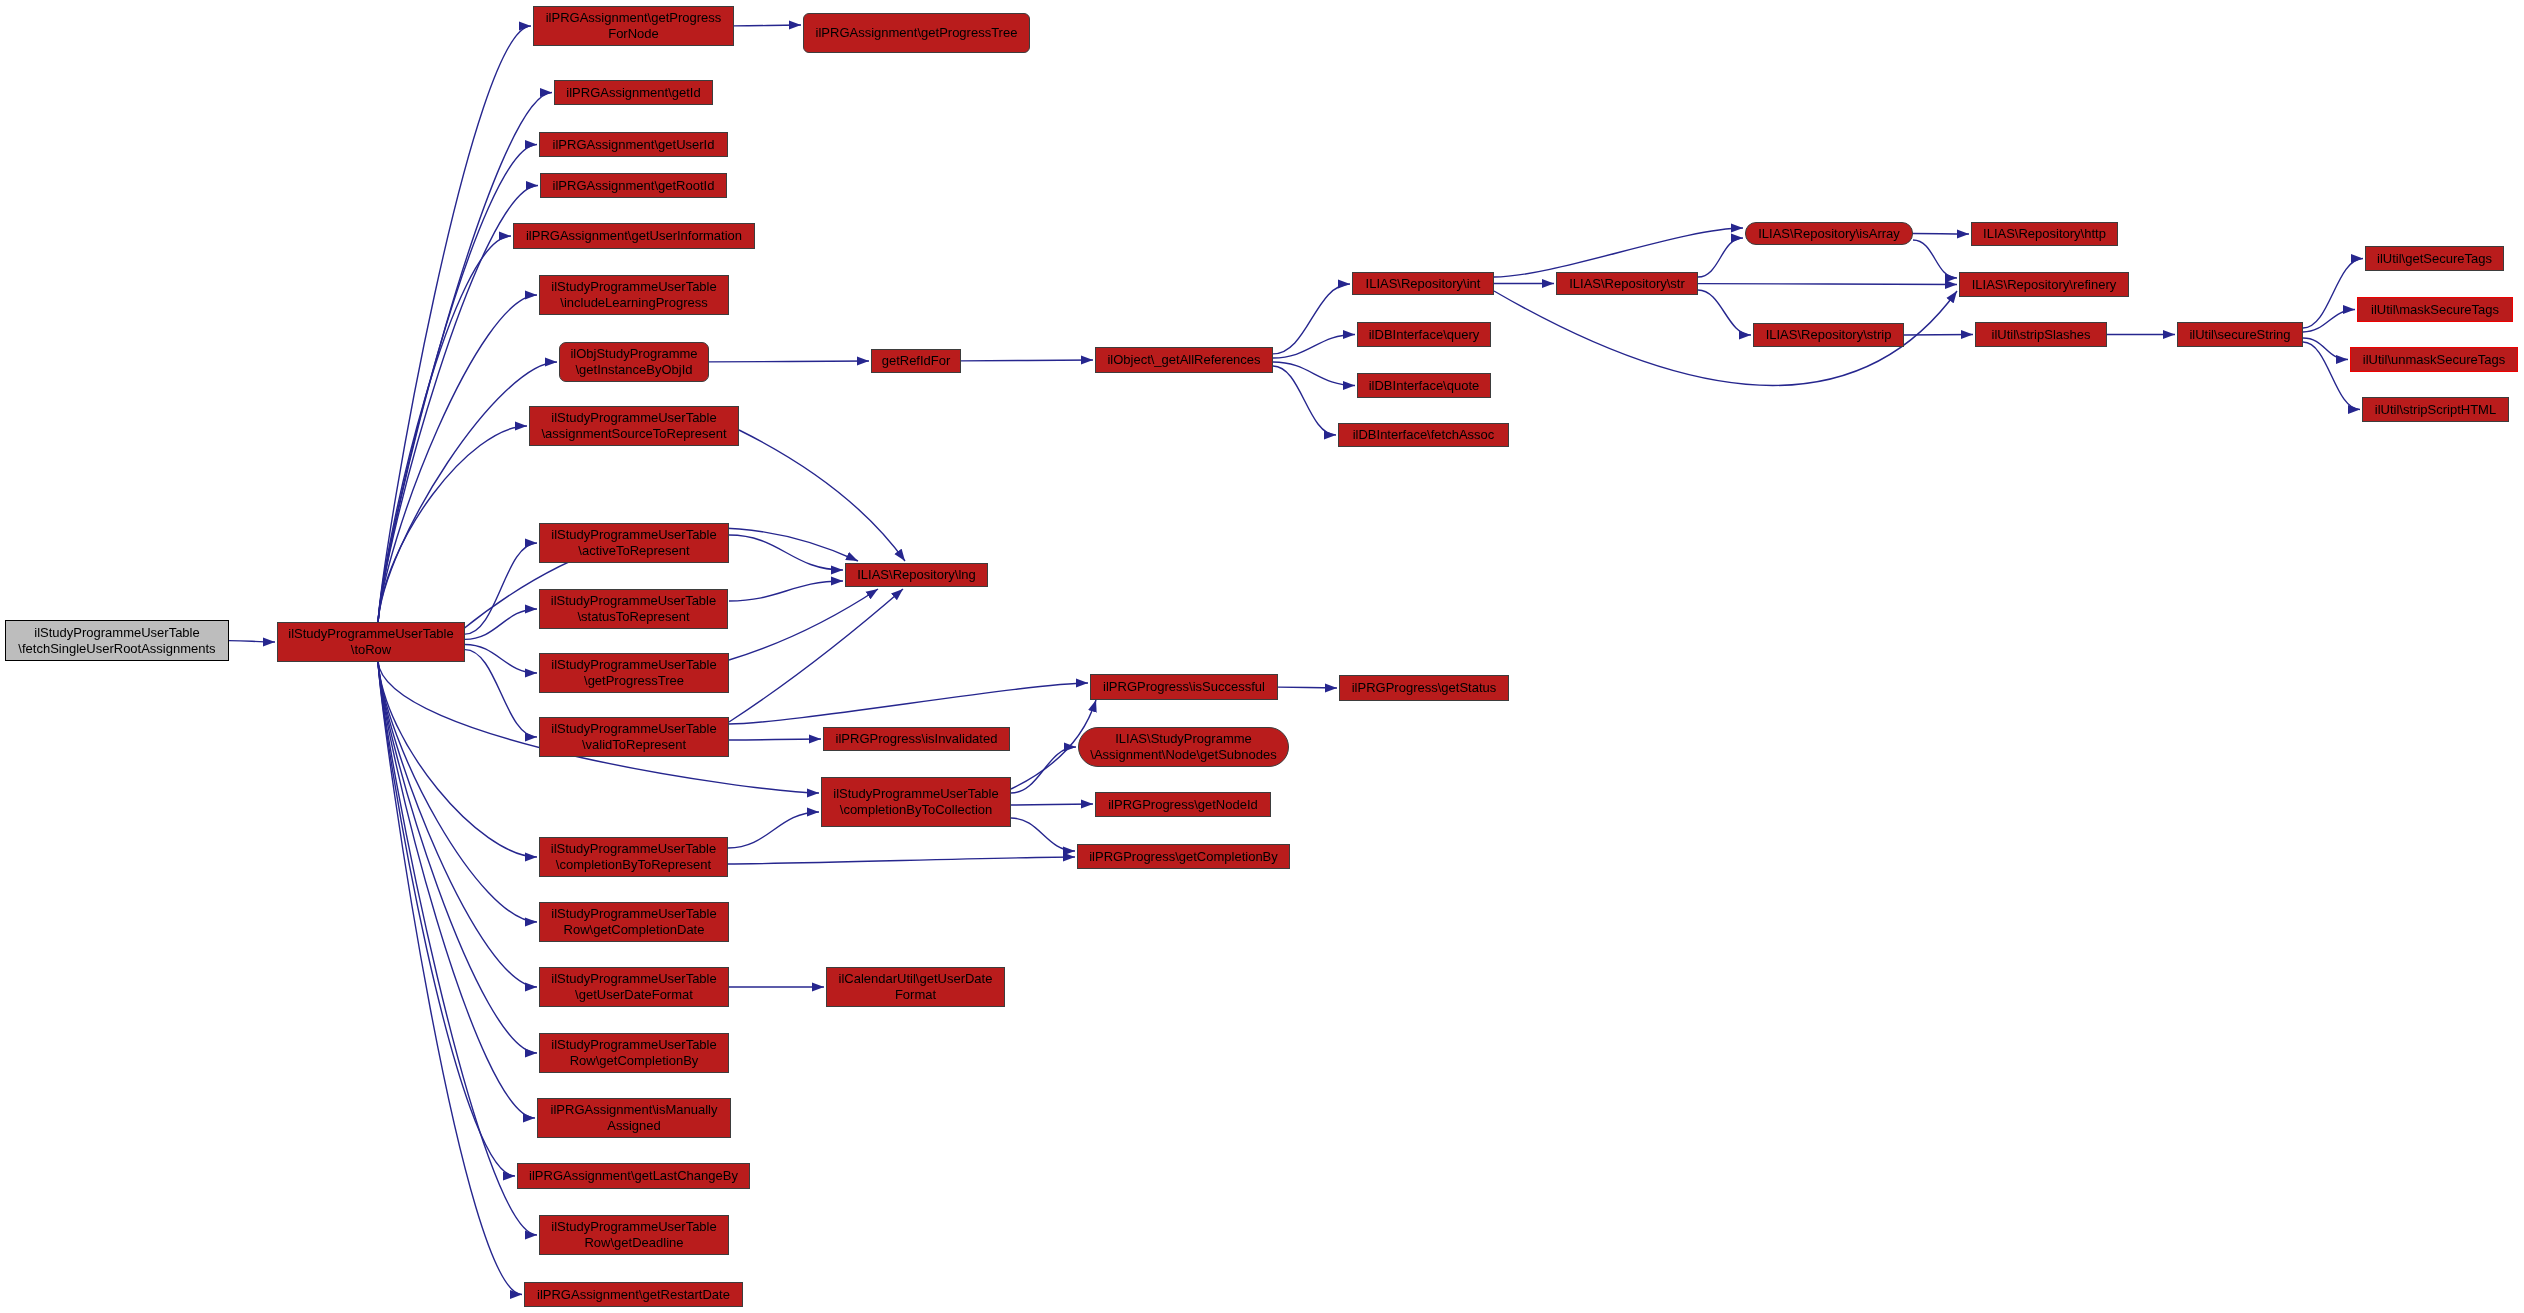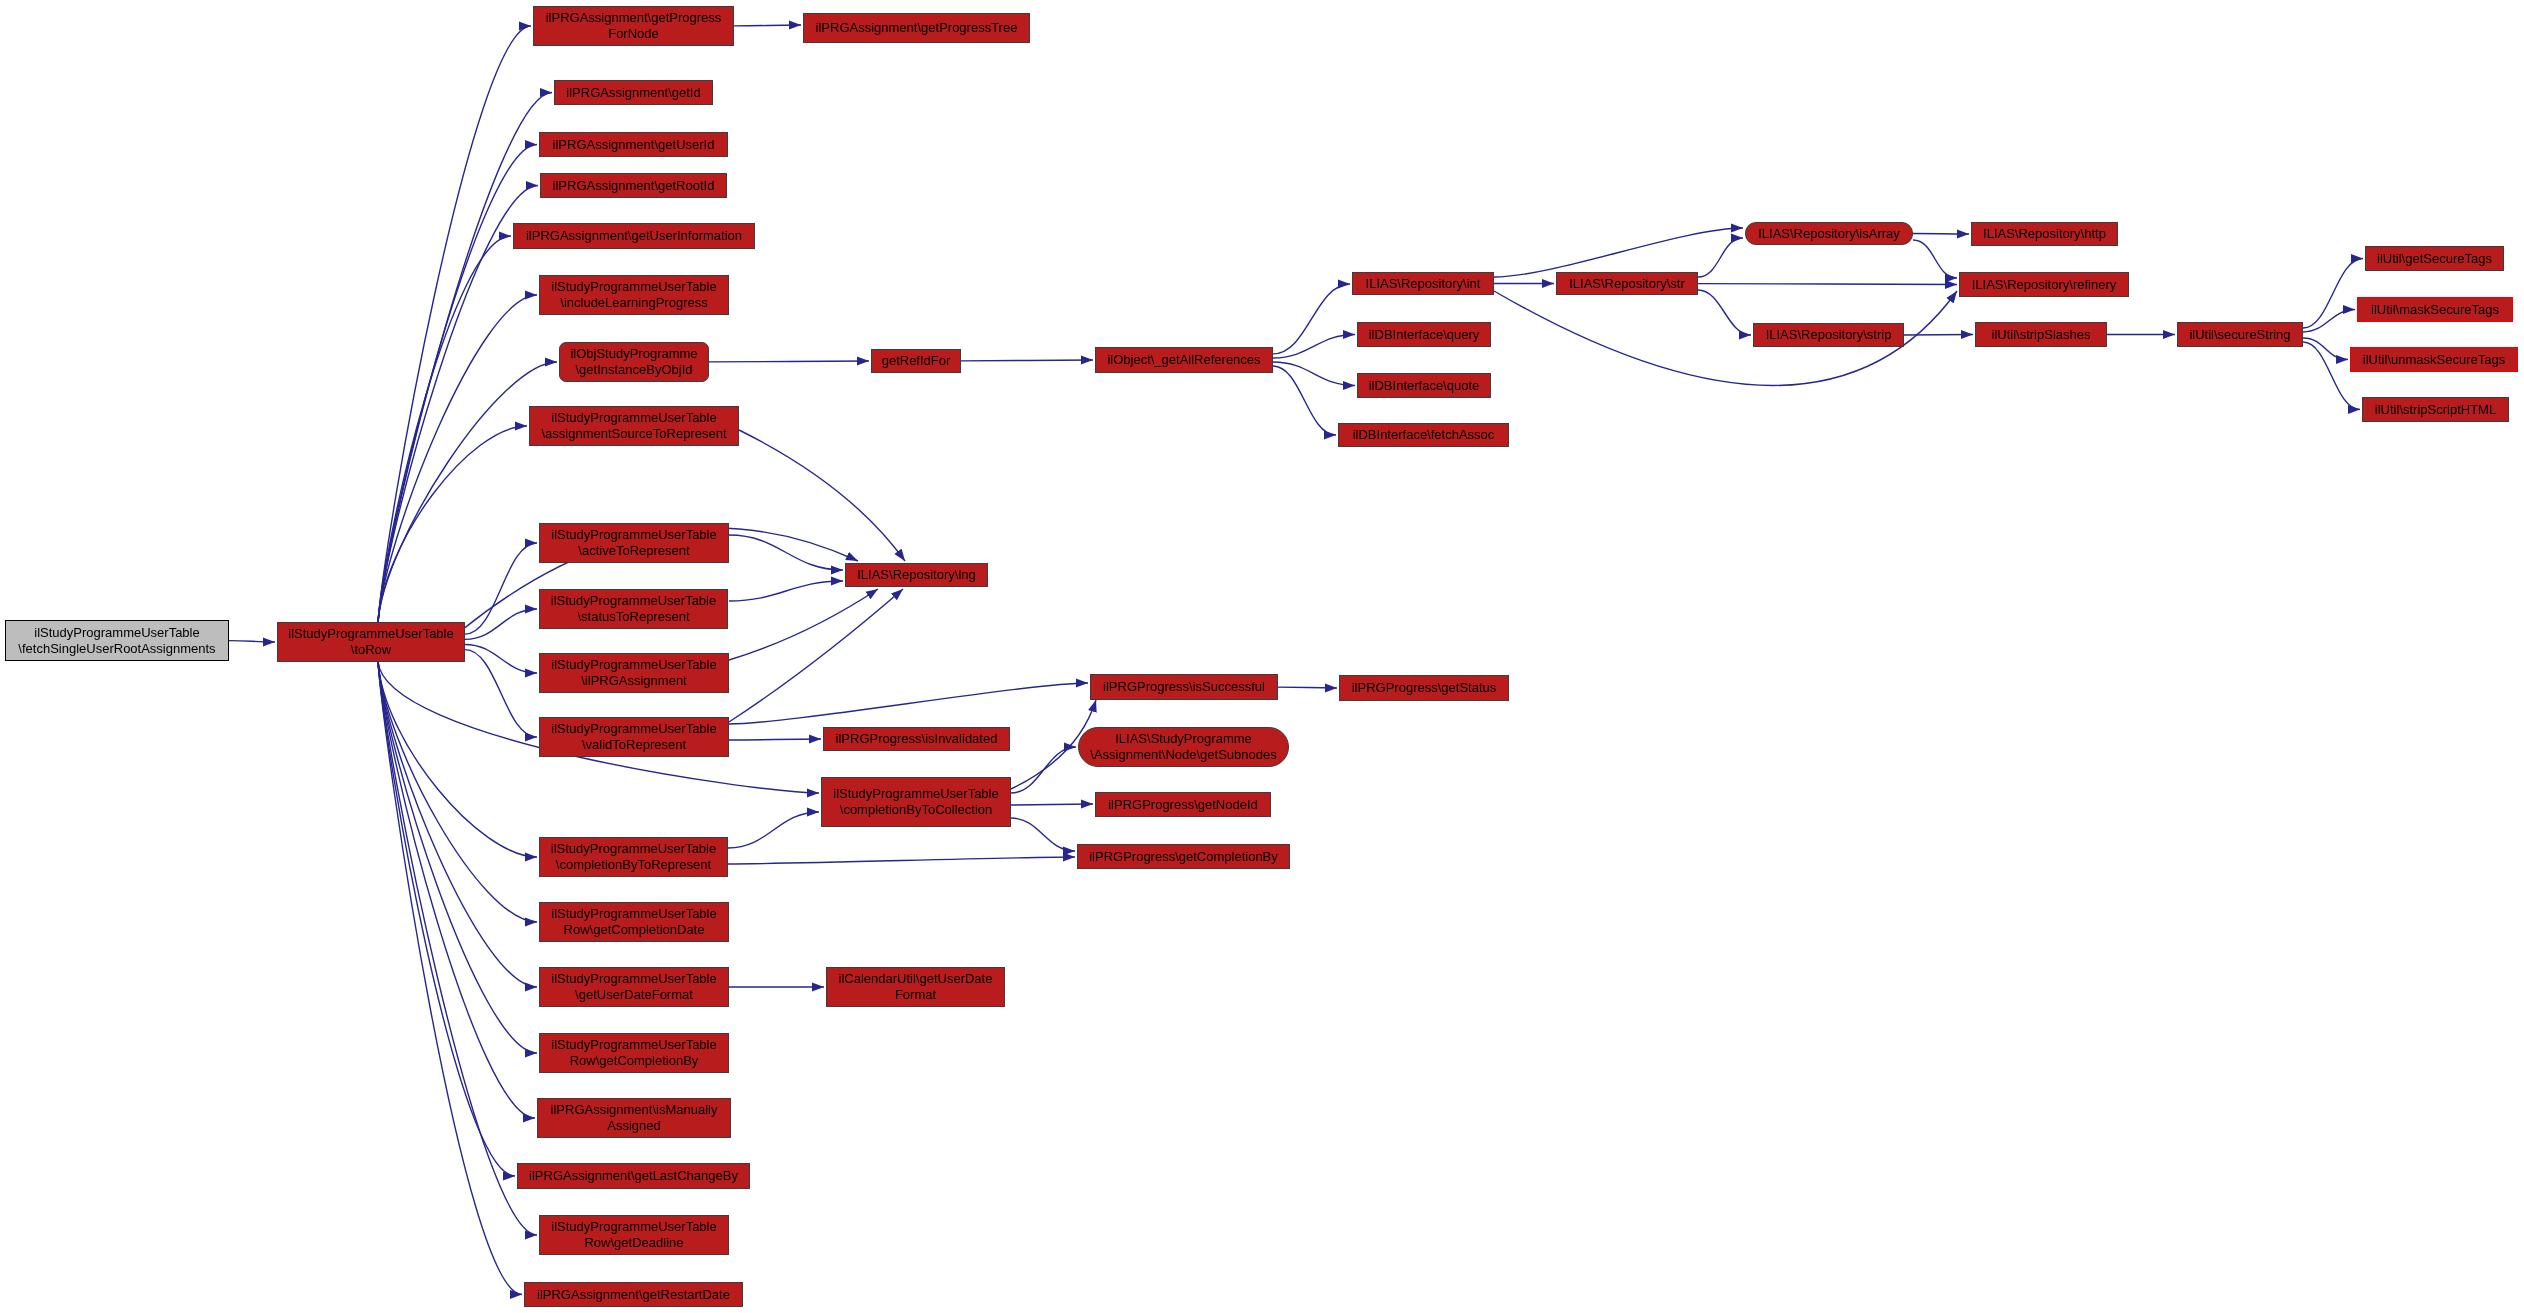--- a/index.html
+++ b/index.html
@@ -95,21 +95,21 @@
         <span>\fetchSingleUserRootAssignments</span>
       </div>
       <div class="gnode" style="left: 277px; top: 622px; width: 188px; height: 40px;">
         <span>ilStudyProgrammeUserTable</span>
         <span>\toRow</span>
       </div>
       <div class="gnode" style="left: 533px; top: 6px; width: 201px; height: 40px;">
         <span>ilPRGAssignment\getProgress</span>
         <span>ForNode</span>
       </div>
-      <div class="gnode" style="left: 803px; top: 13px; width: 227px; height: 30px;">
+      <div class="gnode" style="left: 803px; top: 13px; width: 227px; height: 40px; border-radius: 6px;">
         <span>ilPRGAssignment\getProgressTree</span>
       </div>
       <div class="gnode" style="left: 554px; top: 80px; width: 159px; height: 25px;">
         <span>ilPRGAssignment\getId</span>
       </div>
       <div class="gnode" style="left: 539px; top: 132px; width: 189px; height: 25px;">
         <span>ilPRGAssignment\getUserId</span>
       </div>
       <div class="gnode" style="left: 540px; top: 173px; width: 187px; height: 25px;">
         <span>ilPRGAssignment\getRootId</span>
@@ -132,21 +132,21 @@
       <div class="gnode" style="left: 539px; top: 523px; width: 190px; height: 40px;">
         <span>ilStudyProgrammeUserTable</span>
         <span>\activeToRepresent</span>
       </div>
       <div class="gnode" style="left: 539px; top: 589px; width: 189px; height: 40px;">
         <span>ilStudyProgrammeUserTable</span>
         <span>\statusToRepresent</span>
       </div>
       <div class="gnode" style="left: 539px; top: 653px; width: 190px; height: 40px;">
         <span>ilStudyProgrammeUserTable</span>
-        <span>\ilPRGAssignment</span>
+        <span>\getProgressTree</span>
       </div>
       <div class="gnode" style="left: 539px; top: 717px; width: 190px; height: 40px;">
         <span>ilStudyProgrammeUserTable</span>
         <span>\validToRepresent</span>
       </div>
       <div class="gnode" style="left: 539px; top: 837px; width: 189px; height: 40px;">
         <span>ilStudyProgrammeUserTable</span>
         <span>\completionByToRepresent</span>
       </div>
       <div class="gnode" style="left: 539px; top: 902px; width: 190px; height: 40px;">

